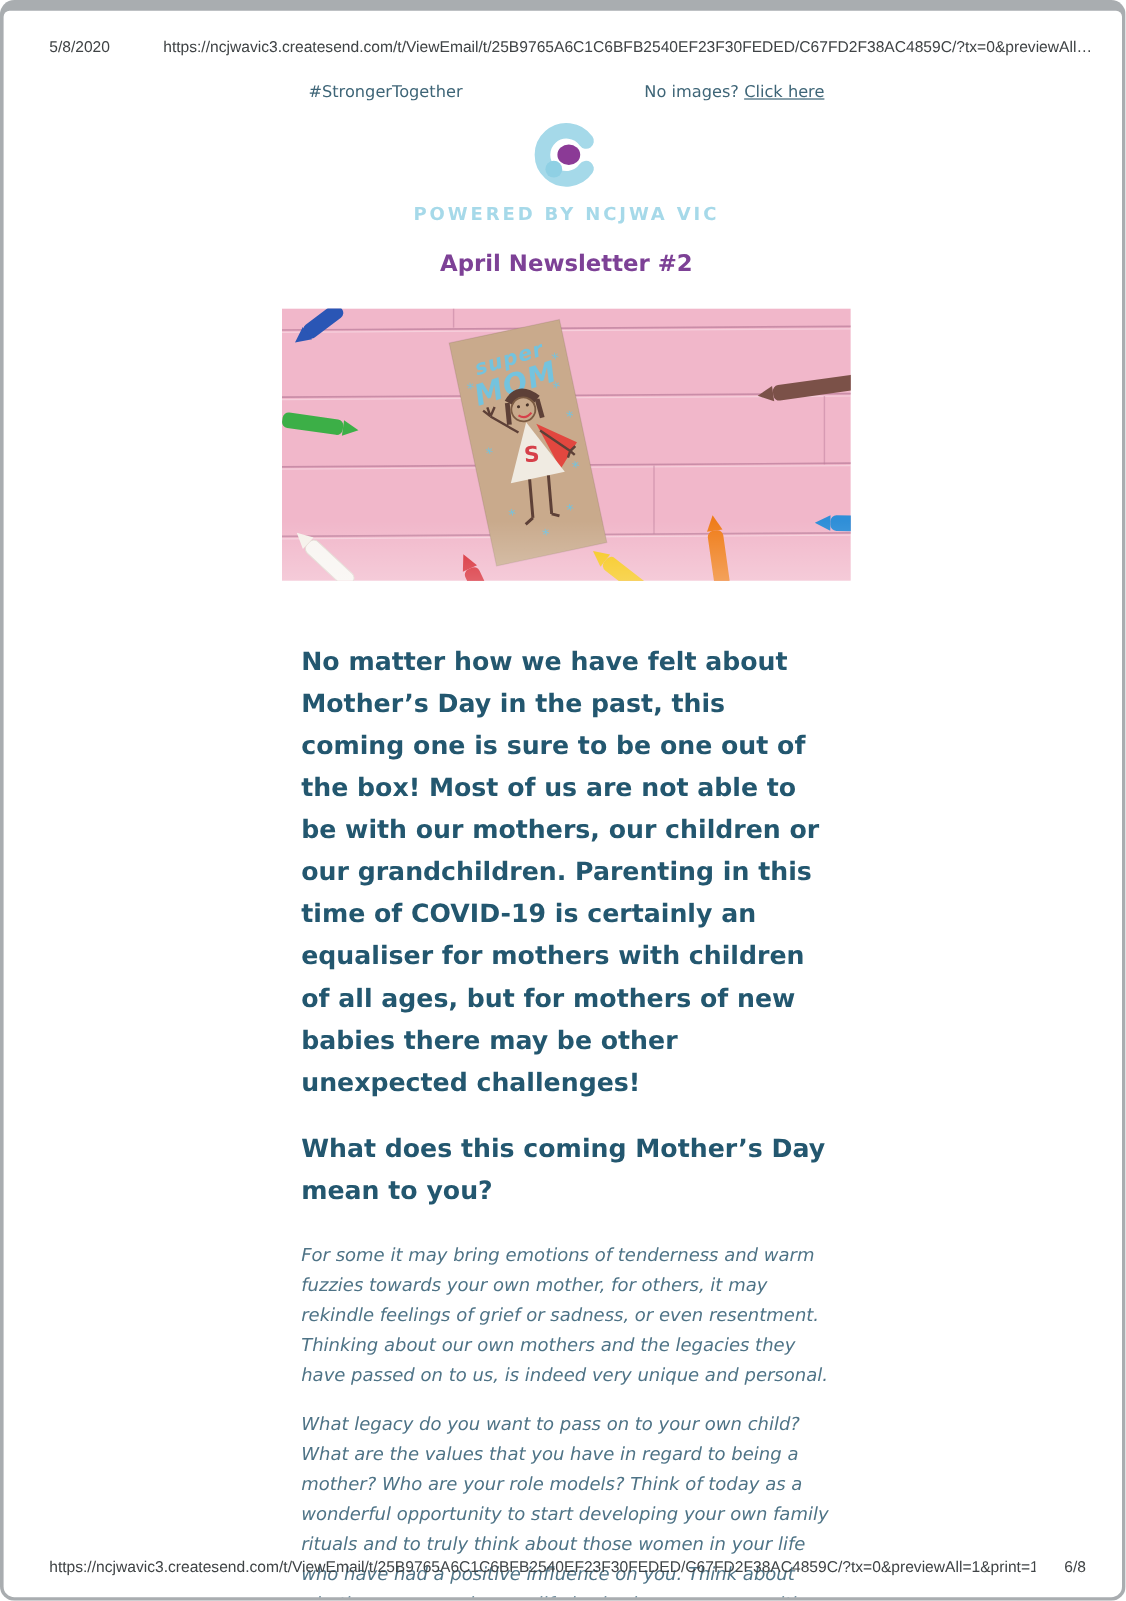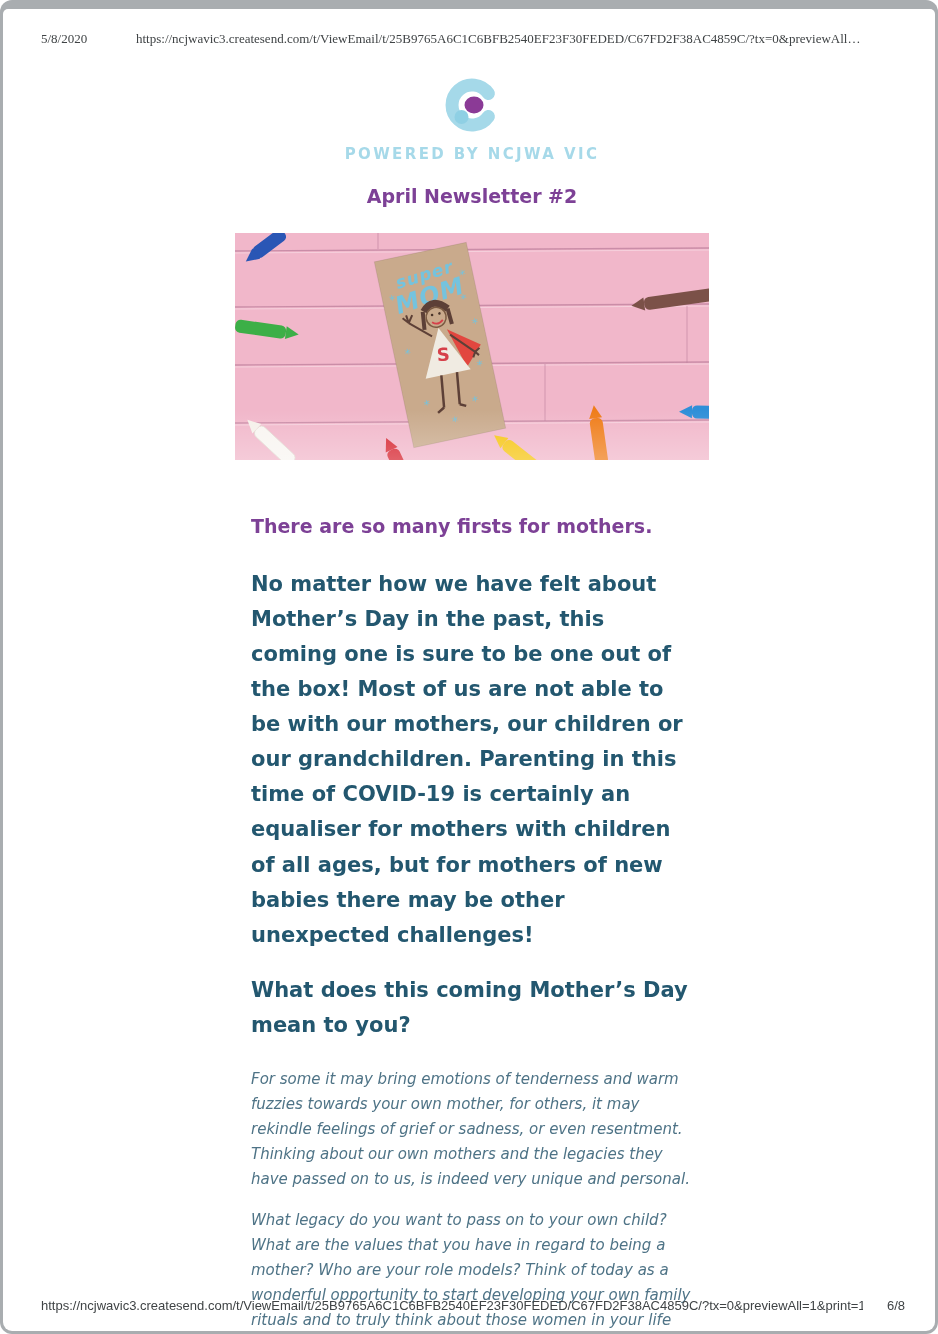--- a/index.html
+++ b/index.html
@@ -6,21 +6,21 @@
     --purple:#7d4196; --brand_purple:#9c4a9c; --light_blue:#a6d9e9;
     --dot_purple:#8b3a96; --text_bold:#23576f; --text_body:#4e7386;
     --preheader:#3e6577; --print_text:#3f4345; --pink:#f1b7ca; --kraft:#c9aa8c;
   }
   *{margin:0;padding:0;box-sizing:border-box;}
   html,body{width:938px;height:1334px;}
   body{font-family:"DejaVu Sans",sans-serif;background:#fff;}
   .screen{width:938px;height:1334px;background:#a9adb0;border-radius:12px;padding:9px 3px 3px 3px;}
   .page{position:relative;width:100%;height:100%;background:#ffffff;border-radius:5px 5px 9px 9px;overflow:hidden;}
   .print-head{position:absolute;top:22px;left:0;right:0;height:16px;
-    font-family:Liberation Serif, serif;font-size:13px;color:var(--print_text,#3f4345);padding-left:12px;}
+    font-family:Liberation Sans, sans-serif;font-size:13px;color:var(--print_text,#3f4345);padding-left:12px;}
   .print-date{position:absolute;left:38px;top:0;}
   .print-url{position:absolute;left:133px;top:0;white-space:nowrap;}
   .email{position:absolute;left:232px;top:52px;width:474px;}
   .preheader{display:flex;justify-content:space-between;align-items:center;
     padding:0 22px;margin-top:8px;font-size:13.5px;color:var(--preheader,#3e6577);}
   .noimg a{color:var(--preheader,#3e6577);text-decoration:underline;cursor:pointer;}
   .brand{text-align:center;margin-top:14px;}
   .brand svg{display:block;margin:0 auto;}
   .brand-name{font-size:22px;font-weight:bold;color:var(--brand_purple,#9c4a9c);
     letter-spacing:0.5px;margin-top:2px;}
@@ -49,20 +49,27 @@
 <div class="screen">
   <div class="page">
 
     <div class="print-head">
       <span class="print-date">5/8/2020</span>
       <span class="print-url">https://ncjwavic3.createsend.com/t/ViewEmail/t/25B9765A6C1C6BFB2540EF23F30FEDED/C67FD2F38AC4859C/?tx=0&amp;previewAll…</span>
     </div>
 
     <div class="email">
 
+      <div class="preheader">
+        <span>#StrongerTogether</span>
+        <span class="noimg">
+          <span>No images?</span>
+          <a>Click here</a>
+        </span>
+      </div>
 
       <div class="brand">
         <svg width="64" height="64" viewBox="0 0 64 64">
           <path d="M 48.4 18.5 A 20 20 0 1 0 48.4 41.5" fill="none" stroke="#a5d9e9" stroke-width="13" stroke-linecap="round"></path>
           <circle cx="21.5" cy="42" r="7" fill="#8fd0e4"></circle>
           <ellipse cx="34" cy="30" rx="9.5" ry="8.5" fill="#8b3a96"></ellipse>
         </svg>
         <div class="brand-tagline">POWERED BY NCJWA VIC</div>
       </div>
 
@@ -160,21 +167,20 @@
               <text x="-4" y="16" fill="#d6404a" font-size="18" font-weight="bold" font-family="DejaVu Sans, sans-serif" transform="rotate(8)">S</text>
               <path d="M -6 -10 L -26 -28 M -26 -28 L -31 -34 M -26 -28 L -27 -36 M -26 -28 L -21 -35" stroke="#5d4037" stroke-width="2" fill="none"></path>
               <path d="M -5 30 L -9 62 M 11 30 L 7 62 M -9 62 L -16 66 M 7 62 L 13 65" stroke="#5d4037" stroke-width="2.5" fill="none"></path>
             </g>
           </g>
           <rect width="474" height="227" fill="url(#pgfade)"></rect>
         </svg>
       </div>
 
       <div class="headline">
-        <div>There are so many firsts for mothers.</div>
       </div>
 
       <p class="intro">No matter how we have felt about Mother’s Day in the past, this coming one is sure to be one out of the box! Most of us are not able to be with our mothers, our children or our grandchildren. Parenting in this time of COVID-19 is certainly an equaliser for mothers with children of all ages, but for mothers of new babies there may be other unexpected challenges!</p>
 
       <p class="question">What does this coming Mother’s Day mean to you?</p>
 
       <p class="para">For some it may bring emotions of tenderness and warm fuzzies towards your own mother, for others, it may rekindle feelings of grief or sadness, or even resentment. Thinking about our own mothers and the legacies they have passed on to us, is indeed very unique and personal.</p>
       <p class="para">What legacy do you want to pass on to your own child? What are the values that you have in regard to being a mother? Who are your role models? Think of today as a wonderful opportunity to start developing your own family rituals and to truly think about those women in your life who have had a positive influence on you. Think about whether someone in your life is viewing you as a positive influence!</p>
 
     </div>

